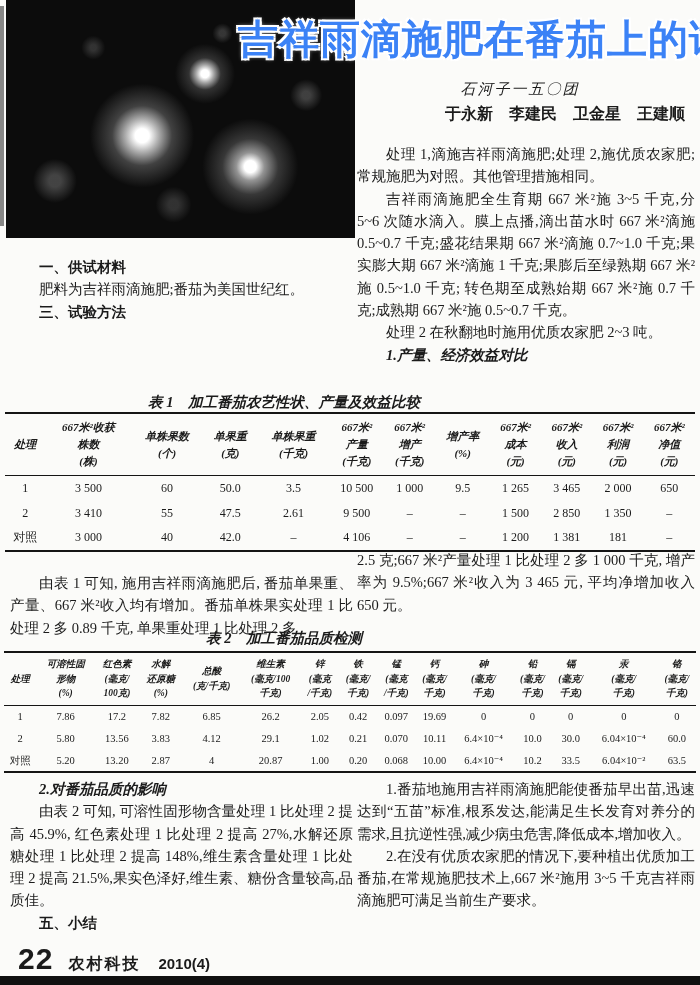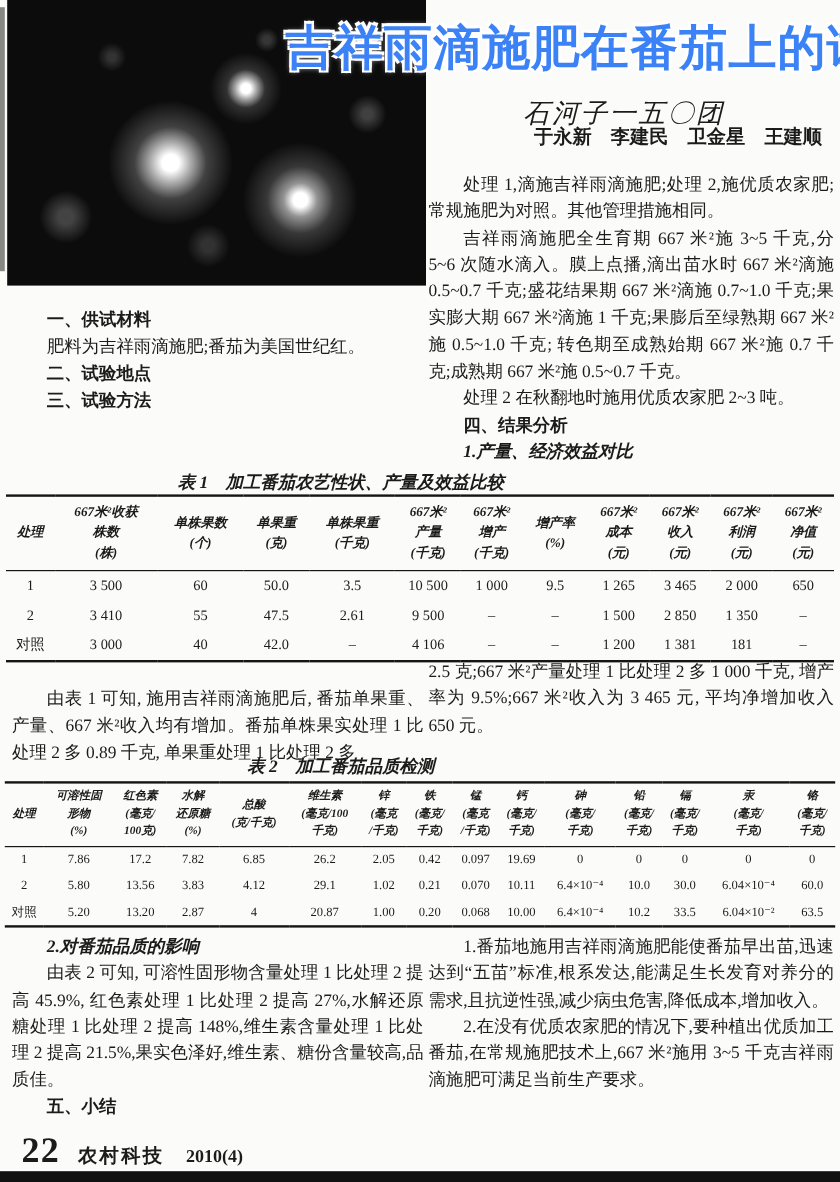--- a/index.html
+++ b/index.html
@@ -30,21 +30,21 @@
   
   .title {
     top:12px; left:238px; width:460px; margin:0;
     font-family:"Liberation Sans","DejaVu Sans",sans-serif;
     font-size:40px; font-weight:900; letter-spacing:1px; text-align:center;
     color:#3b82f6;
     text-shadow:-2px -2px 0 #fff, 2px -2px 0 #fff, -2px 2px 0 #fff, 2px 2px 0 #fff, 0 0 5px #fff;
     white-space:nowrap;
   }
   .affiliation { top:80px; left:355px; width:330px; text-align:center;
-    font-style:italic; font-size:22px; letter-spacing:2px; }
+    font-style:italic; font-size:15px; letter-spacing:2px; }
   .authors { top:104px; left:355px; width:330px; text-align:right;
     font-family:"Liberation Sans","DejaVu Sans",sans-serif;
     font-weight:bold; font-size:16px; }
 
   
   .col { font-size:14.5px; line-height:22.3px; text-align:justify; }
   .col p { margin:0; text-indent:2em; }
   .col p.noindent { text-indent:0; }
   .heading { font-family:Liberation Sans, sans-serif; font-weight:bold; }
   .sub-italic { font-style:italic; font-weight:bold; }
@@ -73,48 +73,46 @@
   .sci-table td { text-align:center; vertical-align:middle; padding:3px 1px; }
   #t1 { top:412px; left:5px; width:690px; }
   #t1 th { font-size:11px; }
   #t1 td { font-size:12px; line-height:1.55; }
   #t2 { top:651px; left:4px; width:692px; }
   #t2 th { font-size:9.5px; padding:4px 0; }
   #t2 td { font-size:10.5px; line-height:1.5; padding:3px 0; }
 
   
   .footer { top:942px; left:18px; display:flex; align-items:baseline;
-    font-family:Liberation Serif, serif; font-weight:900; }
+    font-family:Liberation Sans, sans-serif; font-weight:900; }
   .pageno  { font-size:30px; letter-spacing:1px; }
   .journal { font-size:16px; margin-left:15px; letter-spacing:2px; }
   .issue   { font-size:15px; margin-left:18px; }
   .bottom-bar { left:0; bottom:0; width:700px; height:9px; background:#101010; }
 </style>
 </head>
 <body>
 
 <div class="abs photo"></div>
 <div class="abs scan-edge"></div>
 
 <h1 class="abs title">吉祥雨滴施肥在番茄上的试验</h1>
 <div class="abs affiliation">石河子一五〇团</div>
 <div class="abs authors">于永新　李建民　卫金星　王建顺</div>
 
 <div class="abs col right-top">
   <p>处理 1,滴施吉祥雨滴施肥;处理 2,施优质农家肥;常规施肥为对照。其他管理措施相同。</p>
   <p>吉祥雨滴施肥全生育期 667 米²施 3~5 千克,分 5~6 次随水滴入。膜上点播,滴出苗水时 667 米²滴施 0.5~0.7 千克;盛花结果期 667 米²滴施 0.7~1.0 千克;果实膨大期 667 米²滴施 1 千克;果膨后至绿熟期 667 米²施 0.5~1.0 千克; 转色期至成熟始期 667 米²施 0.7 千克;成熟期 667 米²施 0.5~0.7 千克。</p>
   <p>处理 2 在秋翻地时施用优质农家肥 2~3 吨。</p>
-  <p class="heading">四、结果分析</p>
   <p class="sub-italic">1.产量、经济效益对比</p>
 </div>
 
 <div class="abs col left-mid">
   <p class="heading">一、供试材料</p>
   <p>肥料为吉祥雨滴施肥;番茄为美国世纪红。</p>
-  <p class="heading">二、试验地点</p>
   <p class="heading">三、试验方法</p>
 </div>
 
 <div class="abs tbl-caption" id="cap1">表 1　加工番茄农艺性状、产量及效益比较</div>
 <div class="abs sci-table" id="t1">
   <table>
       <thead>
         <tr>
           <th>处理</th>
           <th>667米²收获

